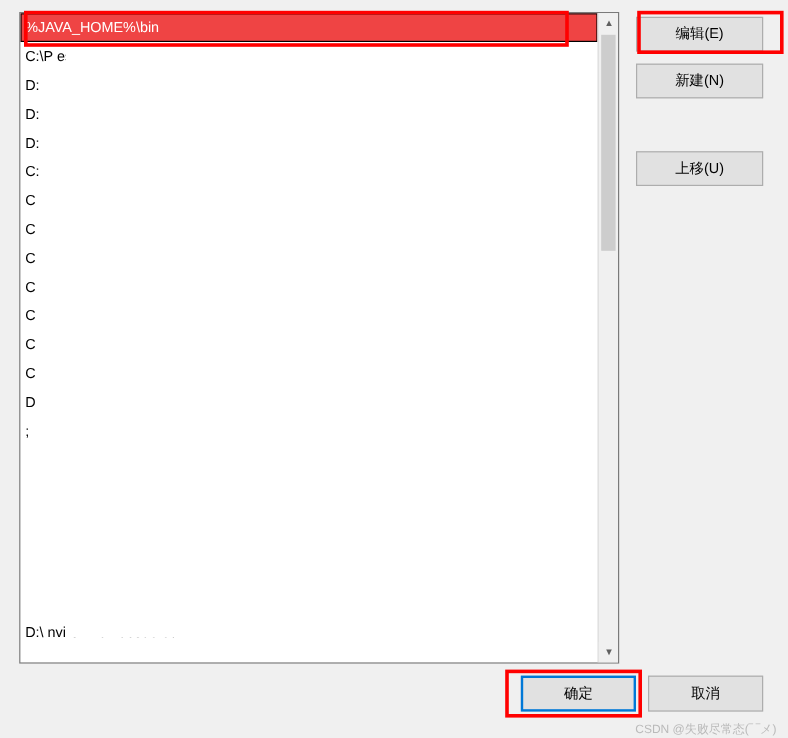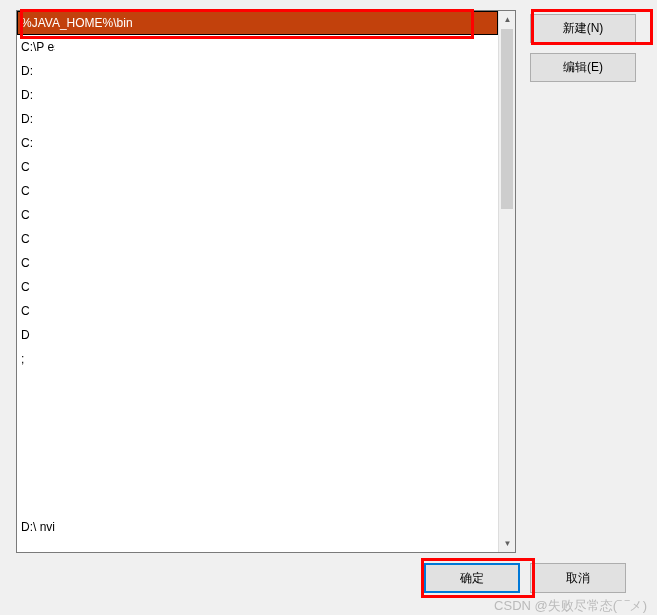--- a/index.html
+++ b/index.html
@@ -44,21 +44,21 @@
     .list-item {
       height: 24px;
       line-height: 24px;
       padding: 0 4px;
       white-space: nowrap;
       overflow: hidden;
       color: #000;
       font-size: 12px;
     }
     .list-item.editing {
-      background: #c2410c;
+      background: #ef4444;
       color: #fff;
       border: 1px solid #000;
       height: 24px;
       line-height: 22px;
       padding: 0 3px;
     }
     .scrollbar-vert {
       position: absolute;
       right: 0;
       top: 0;
@@ -100,21 +100,21 @@
       background: #e1e1e1;
       border: 1px solid #adadad;
       font-size: 12px;
       font-family: inherit;
       cursor: pointer;
       color: #000;
     }
     .spacer-md { height: 24px; }
     .bottom-bar {
       position: absolute;
-      right: 22px;
+      right: 12px;
       bottom: 12px;
       display: flex;
       gap: 10px;
     }
     .bottom-bar .btn {
       width: 96px;
       height: 30px;
     }
     .btn.default-btn {
       border: 2px solid #0078d7;
@@ -127,21 +127,21 @@
       z-index: 100;
     }
     .hl-input { left: 12px; top: 9px; width: 454px; height: 30px; }
     .hl-new   { left: 523px; top: 9px; width: 122px; height: 36px; }
     .hl-ok    { left: 413px; top: 558px; width: 114px; height: 40px; }
     .watermark {
       position: absolute;
       right: 10px;
       bottom: 0;
       color: rgba(120,120,120,0.45);
-      font-size: 13px;
+      font-size: 10px;
       z-index: 200;
     }
     .fade-mask {
       position: absolute;
       background: #fff;
       pointer-events: none;
     }
   </style>
 </head>
 <body>
@@ -177,23 +177,24 @@
       <div class="scrollbar-vert">
         <div class="scroll-btn up">▲</div>
         <div class="scroll-thumb"></div>
         <div class="scroll-btn down">▼</div>
       </div>
 
       <div class="fade-mask" style="left:38px; top:30px; width:420px; height:490px;"></div>
     </div>
 
     <div class="button-col">
+      <button class="btn">编辑(E)</button>
       <button class="btn">新建(N)</button>
-      <button class="btn">编辑(E)</button>
       <div class="spacer-md"></div>
+      <button class="btn">上移(U)</button>
       <div class="spacer-md"></div>
     </div>
 
   </div>
 
   <div class="bottom-bar">
     <button class="btn default-btn">确定</button>
     <button class="btn">取消</button>
   </div>
 

